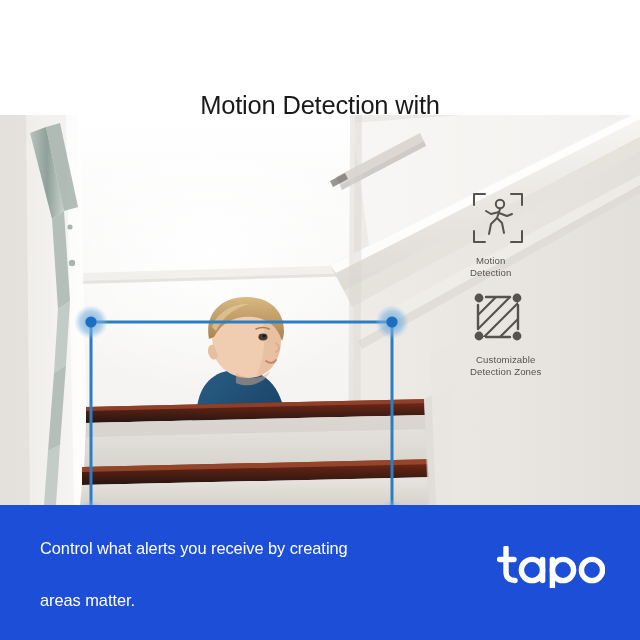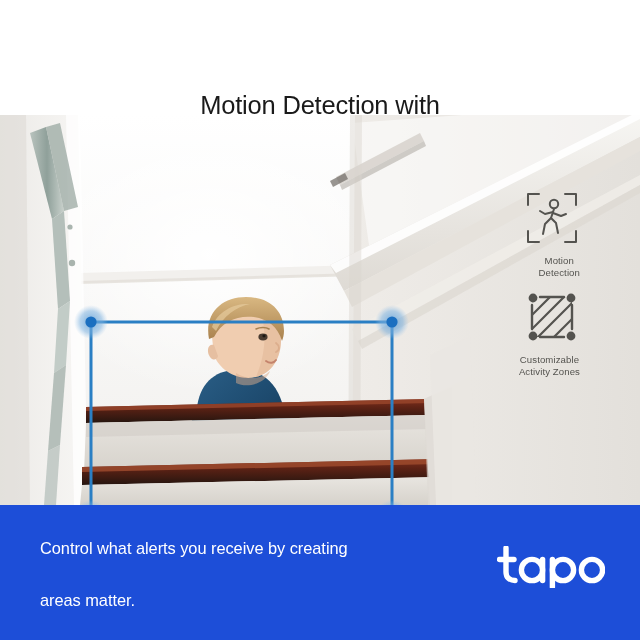--- a/index.html
+++ b/index.html
@@ -14,21 +14,21 @@
               letter-spacing:-.2px;text-align:center;white-space:nowrap;}
 
   
   .photo{position:absolute;left:0;top:115px;width:640px;height:390px;overflow:hidden;
          background:#e9e7e3;}
   .photo svg{display:block;width:640px;height:390px;}
 
   
   .features{position:absolute;left:470px;top:190px;width:110px;height:230px;}
   .feature{position:absolute;left:0;width:110px;display:flex;flex-direction:column;
-           align-items:flex-end;}
+           align-items:flex-start;}
   .feature.f1{top:0;}
   .feature.f2{top:99px;}
   .feat-icon{width:56px;height:56px;}
   .feat-label{margin-top:9px;text-align:center;font-size:9.6px;line-height:12.4px;
               color:#54534f;letter-spacing:.1px;}
 
   
   .banner{position:absolute;left:0;top:505px;width:640px;height:135px;background:#1d4ed8;}
   .banner-text{position:absolute;left:40px;top:30px;width:400px;color:#ffffff;
                font-size:16.4px;line-height:26px;letter-spacing:-.05px;}
@@ -264,21 +264,21 @@
           <g fill="#54534f">
             <circle cx="9" cy="9" r="4.4"></circle>
             <circle cx="47" cy="9" r="4.4"></circle>
             <circle cx="9" cy="47" r="4.4"></circle>
             <circle cx="47" cy="47" r="4.4"></circle>
           </g>
         </svg>
       </div>
       <div class="feat-label">
         <span>Customizable</span><br>
-        <span>Activity Zones</span>
+        <span>Detection Zones</span>
       </div>
     </div>
 
   </div>
 
   <div class="banner">
     <div class="banner-text">
       <span>Control what alerts you receive by creating</span><br>
       <br>
       <span>areas matter.</span>

